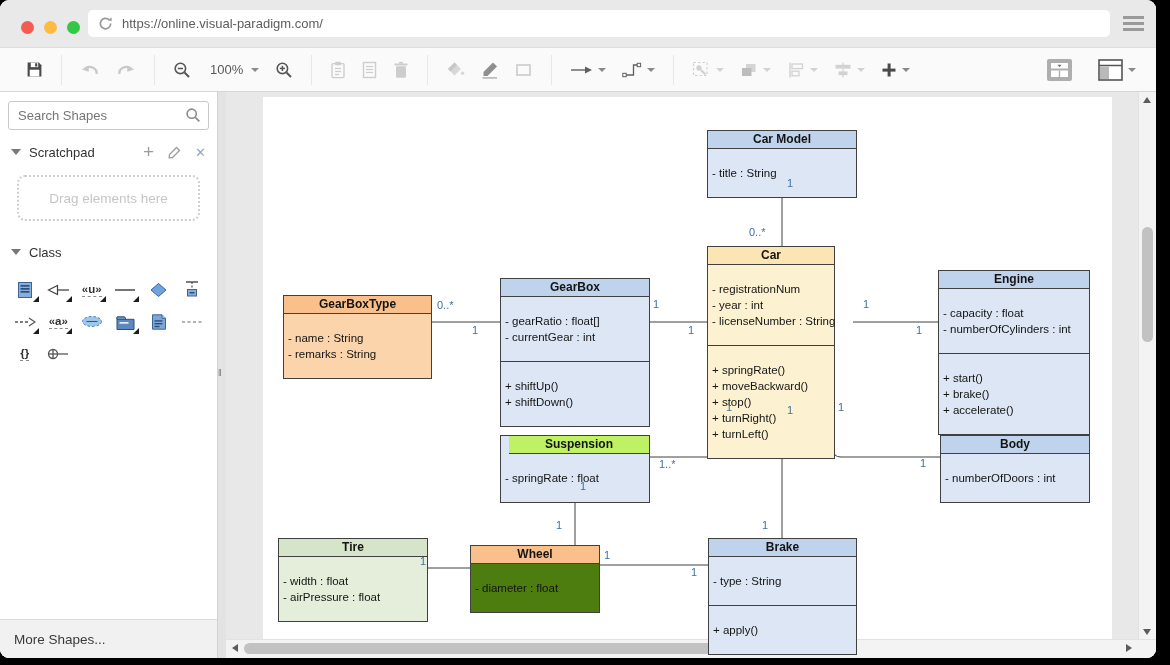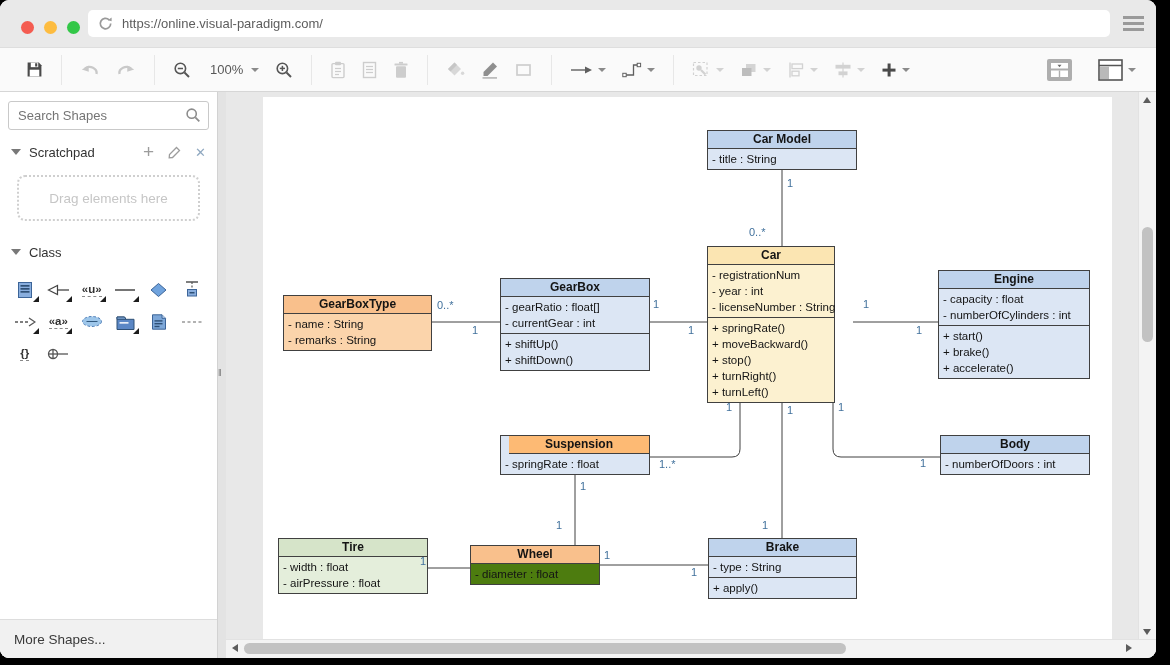--- a/index.html
+++ b/index.html
@@ -87,21 +87,21 @@
         cursor:pointer;}
 
   
   .diagram{position:absolute;inset:0;pointer-events:none;}
   .diagram svg{position:absolute;inset:0;}
   .diagram svg path{pointer-events:auto;}
   .uml-box{position:absolute;border:1px solid #404040;box-sizing:border-box;
            font-size:11.5px;color:#141414;pointer-events:auto;cursor:move;}
   .uml-header{font-weight:bold;text-align:center;font-size:12px;line-height:17px;
               height:17px;border-bottom:1px solid #404040;}
-  .uml-sec{padding:2px 0;}
+  .uml-sec{padding:16px 0;}
   .uml-sec.ops{border-top:1px solid #404040;}
   .uml-line{line-height:16px;padding:0 4px;white-space:nowrap;}
   .mult{position:absolute;font-size:11px;color:#41719c;pointer-events:auto;}
 </style>
 </head>
 <body>
 
 <div class="window">
 
   <div class="chrome">
@@ -545,21 +545,21 @@
           <div class="uml-line">- capacity : float</div>
           <div class="uml-line">- numberOfCylinders : int</div>
         </div>
         <div class="uml-sec ops">
           <div class="uml-line">+ start()</div>
           <div class="uml-line">+ brake()</div>
           <div class="uml-line">+ accelerate()</div>
         </div>
       </div>
       <div class="uml-box" style="left: 500px; top: 435px; width: 150px; background: rgb(220, 230, 244);">
-        <div class="uml-header" style="background: #fdba74; margin-left: 8px;">Suspension</div>
+        <div class="uml-header" style="background: #bef264; margin-left: 8px;">Suspension</div>
         <div class="uml-sec attrs">
           <div class="uml-line">- springRate : float</div>
         </div>
       </div>
       <div class="uml-box" style="left: 940px; top: 435px; width: 150px; background: rgb(220, 230, 244);">
         <div class="uml-header" style="background: rgb(191, 211, 236);">Body</div>
         <div class="uml-sec attrs">
           <div class="uml-line">- numberOfDoors : int</div>
         </div>
       </div>

